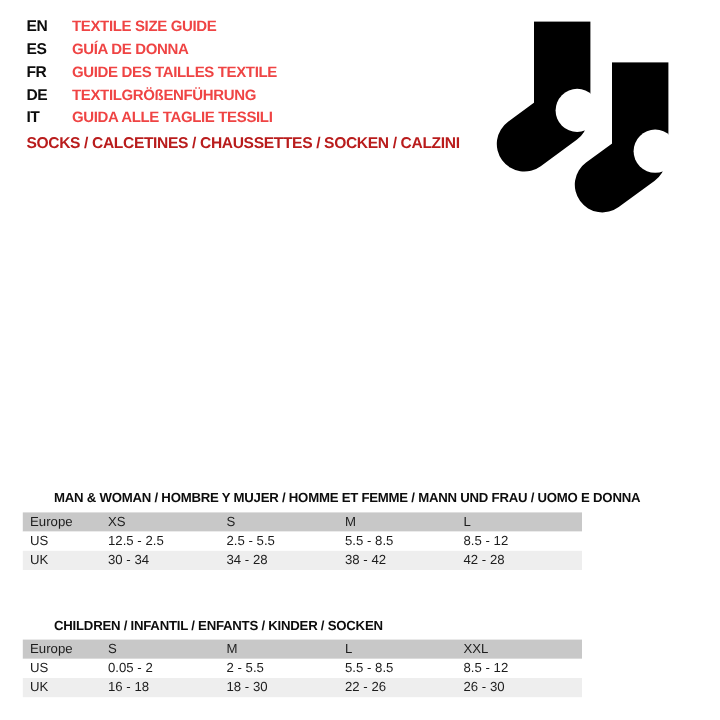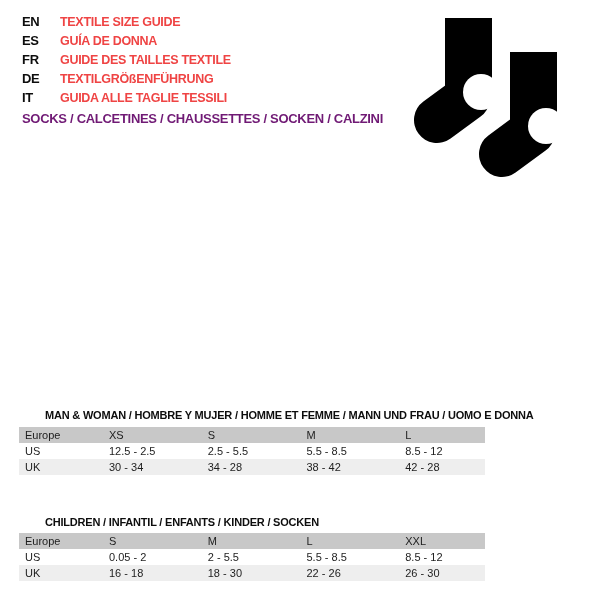--- a/index.html
+++ b/index.html
@@ -24,21 +24,21 @@
   }
   .lang-label {
     font-weight: bold; font-size: 12.5px;
     letter-spacing: -0.3px; color: #ef4444; white-space: nowrap;
   }
 
   
   .category-line {
     position: absolute; left: 22px; top: 111px;
     font-weight: bold; font-size: 13px; letter-spacing: -0.3px;
-    line-height: 16px; color: #701a75; white-space: nowrap;
+    line-height: 16px; color: #b91c1c; white-space: nowrap;
   }
 
   
   .socks-svg { position: absolute; left: 408px; top: 14px; }
 
   
   .tbl-title {
     position: absolute; left: 22px;
     font-weight: bold; font-size: 11px; letter-spacing: -0.2px;
     color: #0d0d0d; white-space: nowrap; line-height: 13px; padding-left: 23px;
@@ -51,21 +51,20 @@
   .t2-grid { top: 533px; }
 
   .trow {
     display: grid;
     grid-template-columns: 71px 1fr 1fr 1fr 1fr;
     height: 16px;
     align-items: center;
     font-size: 11px;
     color: #1d1d1d;
     background: #ffffff;
-    gap: 19px;
   }
   .trow.thead { background: #c8c8c8; }
   .trow.zebra { background: #eeeeee; }
 
   .cell { white-space: nowrap; line-height: 16px; }
   .cell.rowlabel { text-align: left; padding-left: 6px; }
 </style>
 </head>
 <body>
 

